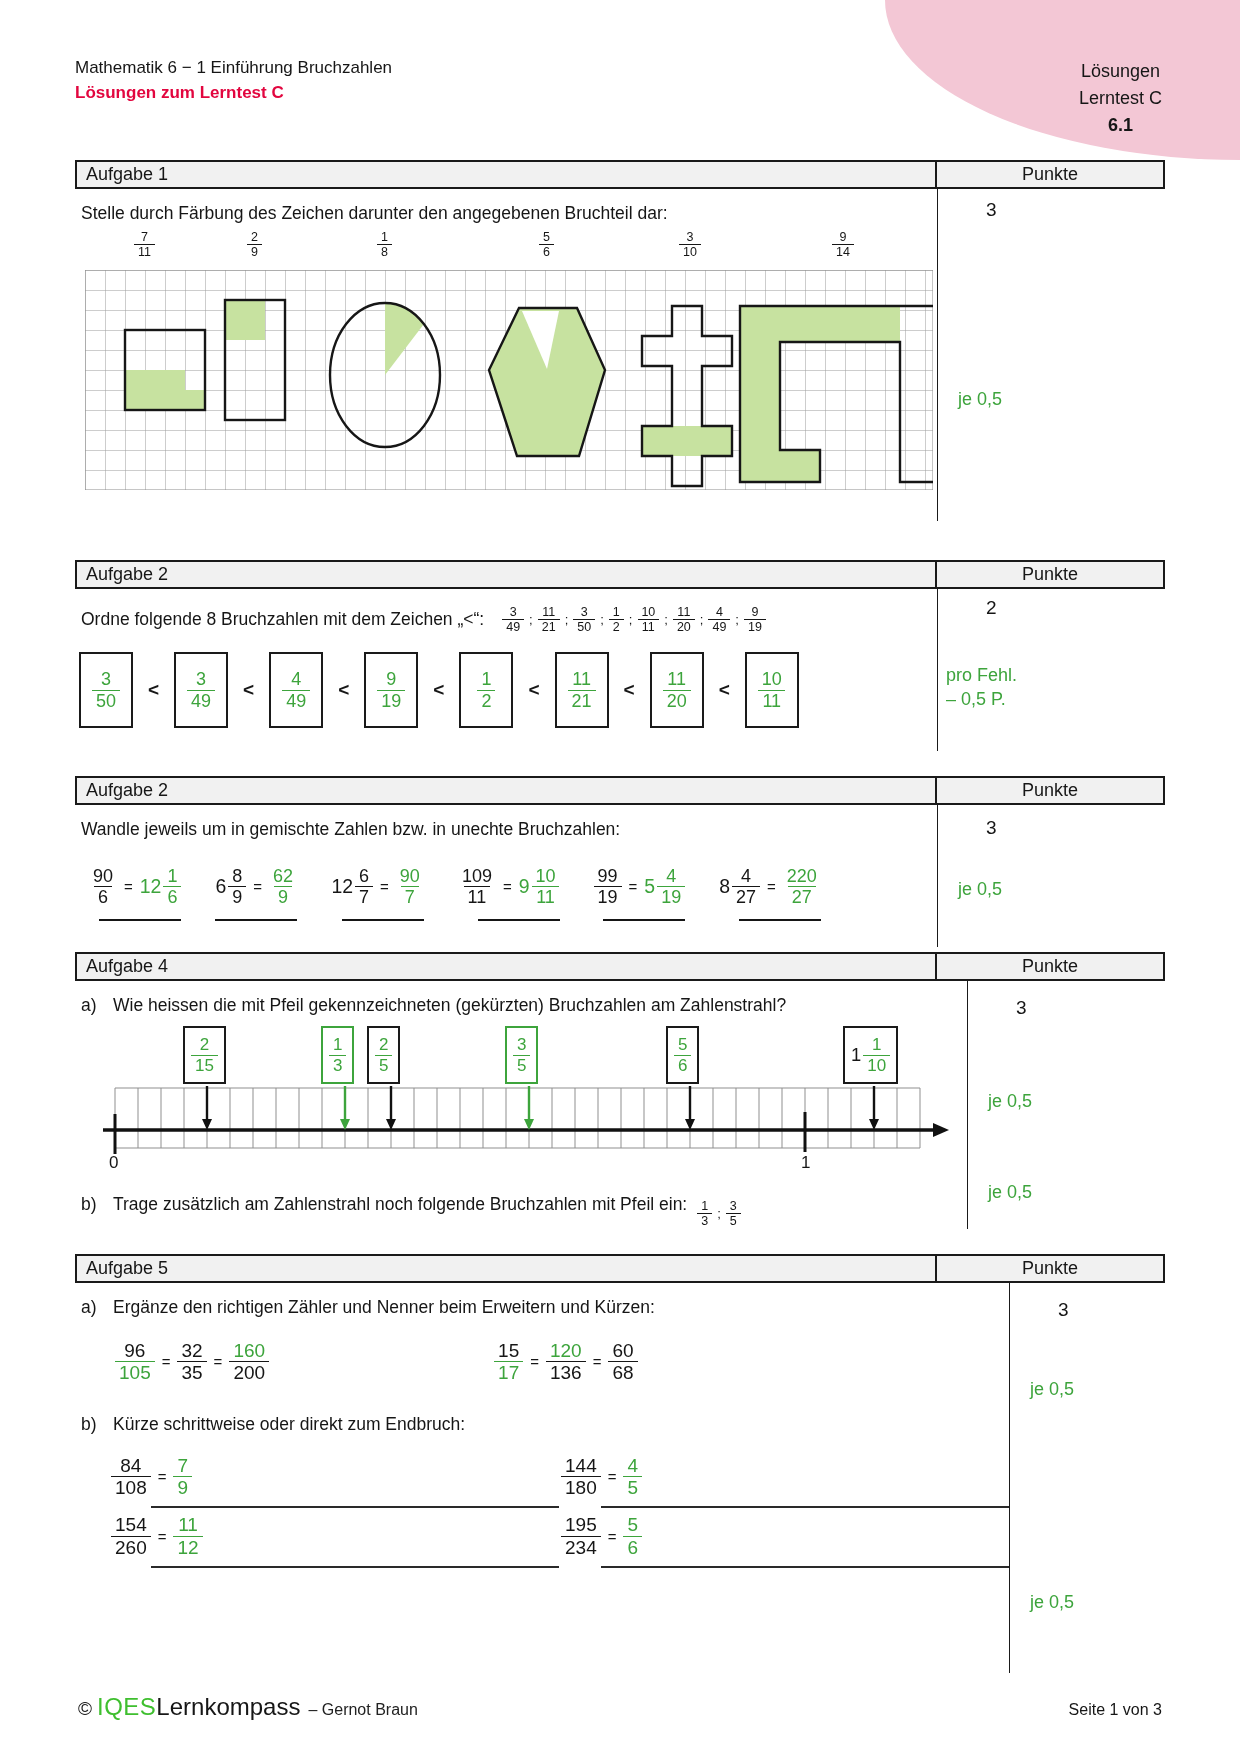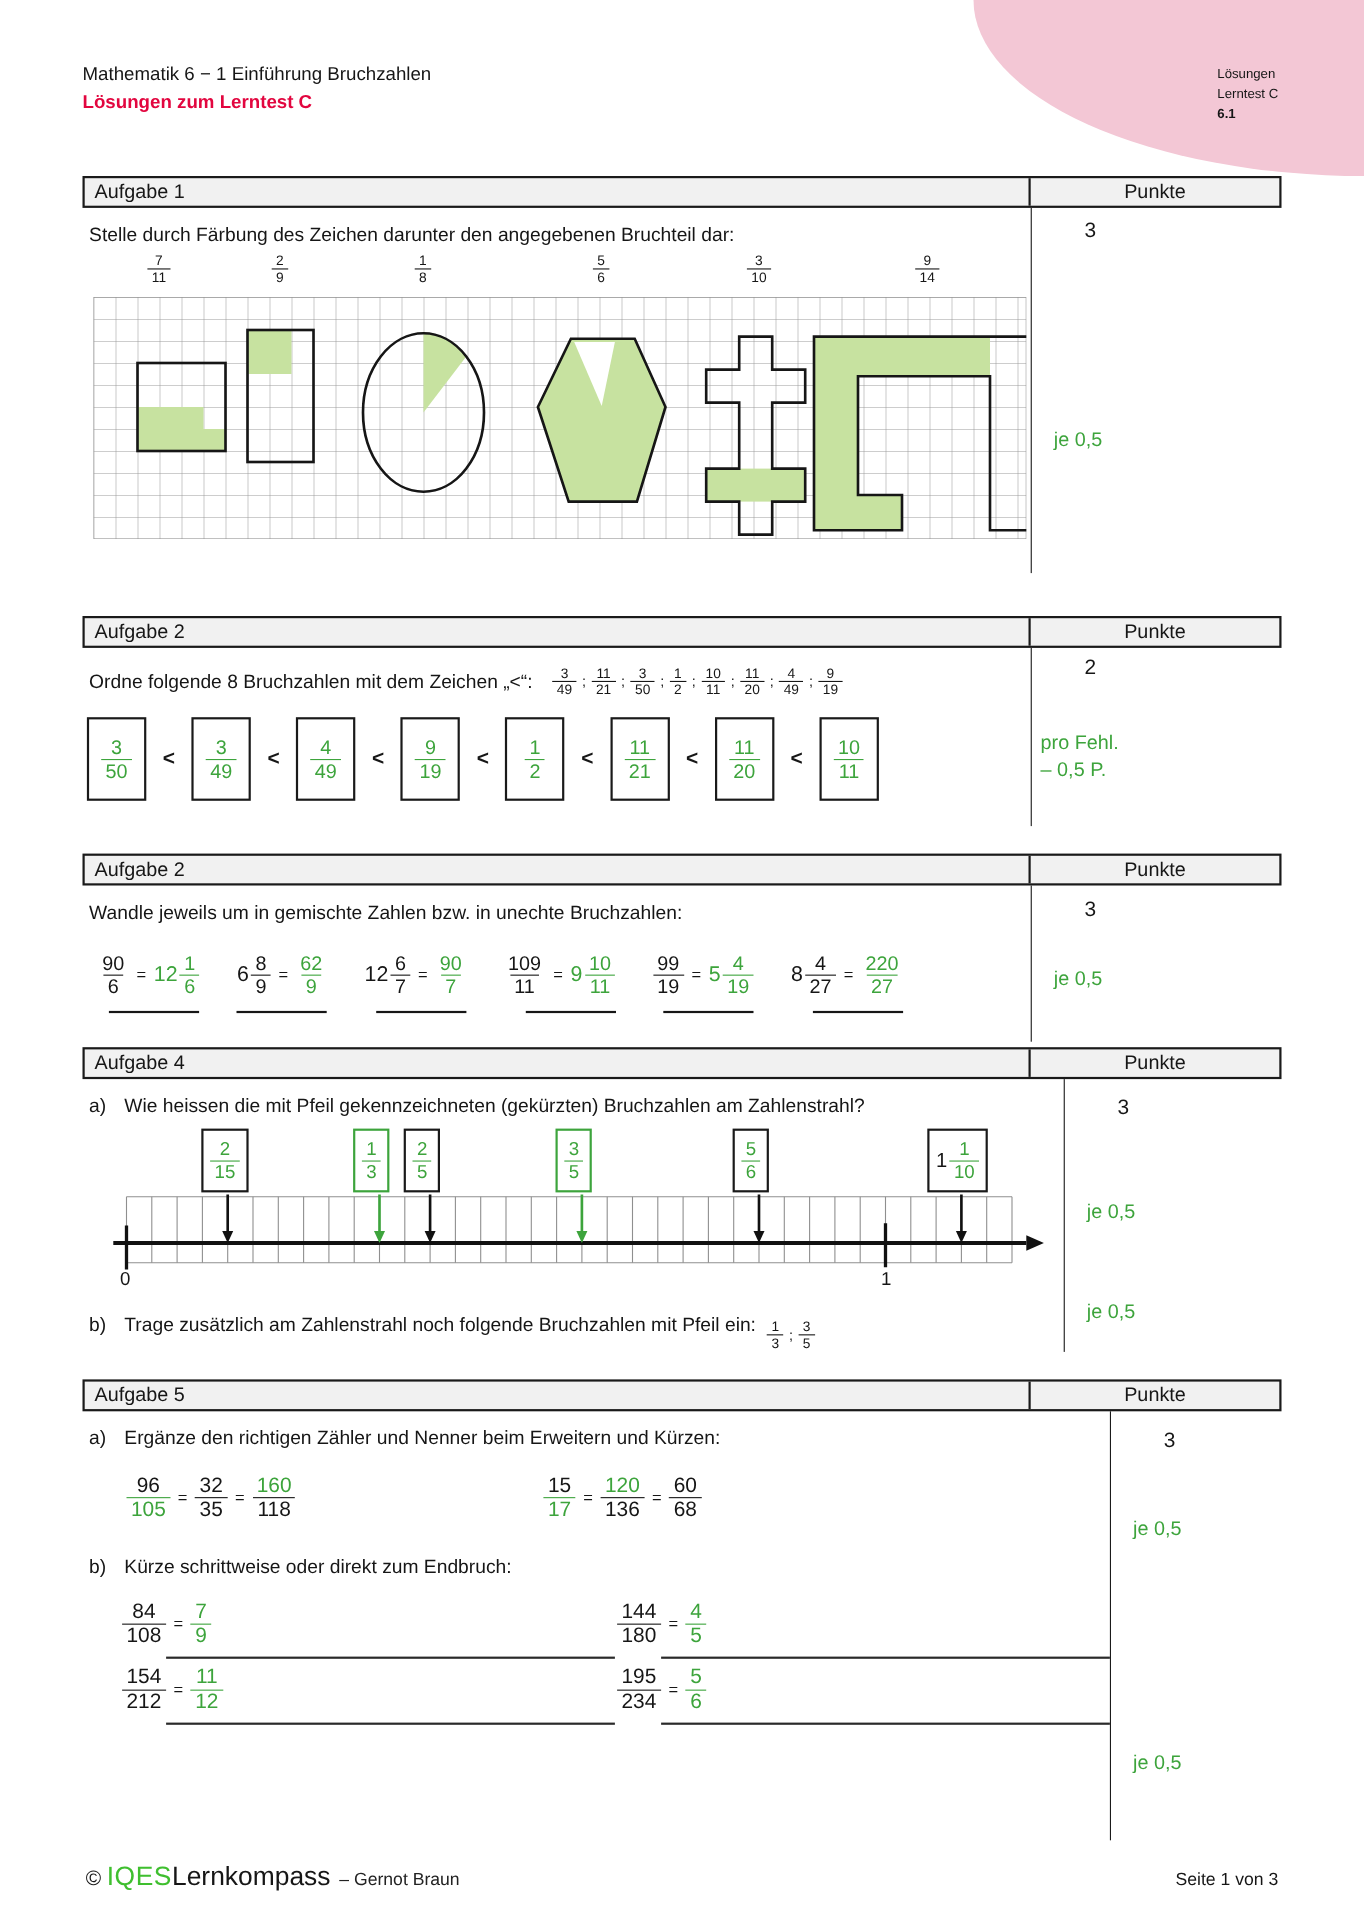--- a/index.html
+++ b/index.html
@@ -5,21 +5,21 @@
   *{margin:0;padding:0;box-sizing:border-box}
   html,body{width:1240px;height:1754px}
   body{font-family:"Liberation Sans",sans-serif;background:#fff;color:#161616;position:relative;overflow:hidden}
   :root{--green:#3da43c;--light-green:#c7e2a0;--red:#e2063f;--pink:#f3c7d5;--bar-bg:#f1f1f1;--logo-green:#3fbf2f}
 
   .pink-blob{position:absolute;top:0;right:0;width:355px;height:160px;background:var(--pink);border-bottom-left-radius:100% 100%}
 
   header{position:absolute;top:58px;left:75px;right:78px;display:flex;justify-content:space-between}
   .h-course{font-size:17px}
   .h-sub{color:var(--red);font-weight:bold;font-size:17px;margin-top:5px}
-  .h-right{text-align:left;font-size:12px;line-height:1.5}
+  .h-right{text-align:center;font-size:18px;line-height:1.5}
   .h-right .bold{font-weight:bold}
 
   .task{position:absolute;left:75px;width:1090px}
   .task-header{display:flex;border:2px solid #1a1a1a;background:var(--bar-bg);height:29px;align-items:stretch;font-size:18px}
   .t-title{flex:1;padding-left:9px;display:flex;align-items:center}
   .t-punkte{width:228px;border-left:2px solid #1a1a1a;display:flex;align-items:center;justify-content:center}
   .task-body{display:flex;align-items:stretch}
   .task-main{flex:1;position:relative}
   .task-pts{width:228px;border-left:1.8px solid #1a1a1a;display:flex;flex-direction:column;font-size:19px}
   .pts-num{margin-left:48px}
@@ -653,21 +653,21 @@
             <span class="frac ">
               <span class="stack">
                 <span class="num k">32</span>
                 <span class="den k">35</span>
               </span>
             </span>
             <span class="eqs">=</span>
             <span class="frac ">
               <span class="stack">
                 <span class="num g">160</span>
-                <span class="den k">118</span>
+                <span class="den k">200</span>
               </span>
             </span>
           </div>
           <div class="t5-chain">
             <span class="frac ">
               <span class="stack">
                 <span class="num k">15</span>
                 <span class="den g">17</span>
               </span>
             </span>
@@ -726,21 +726,21 @@
                 </span>
               </span>
             </div>
             <div class="t5b-line"></div>
           </div>
           <div class="t5b-item">
             <div class="t5b-eq">
               <span class="frac ">
                 <span class="stack">
                   <span class="num k">154</span>
-                  <span class="den k">212</span>
+                  <span class="den k">260</span>
                 </span>
               </span>
               <span class="eqs">=</span>
               <span class="frac ">
                 <span class="stack">
                   <span class="num g">11</span>
                   <span class="den g">12</span>
                 </span>
               </span>
             </div>

